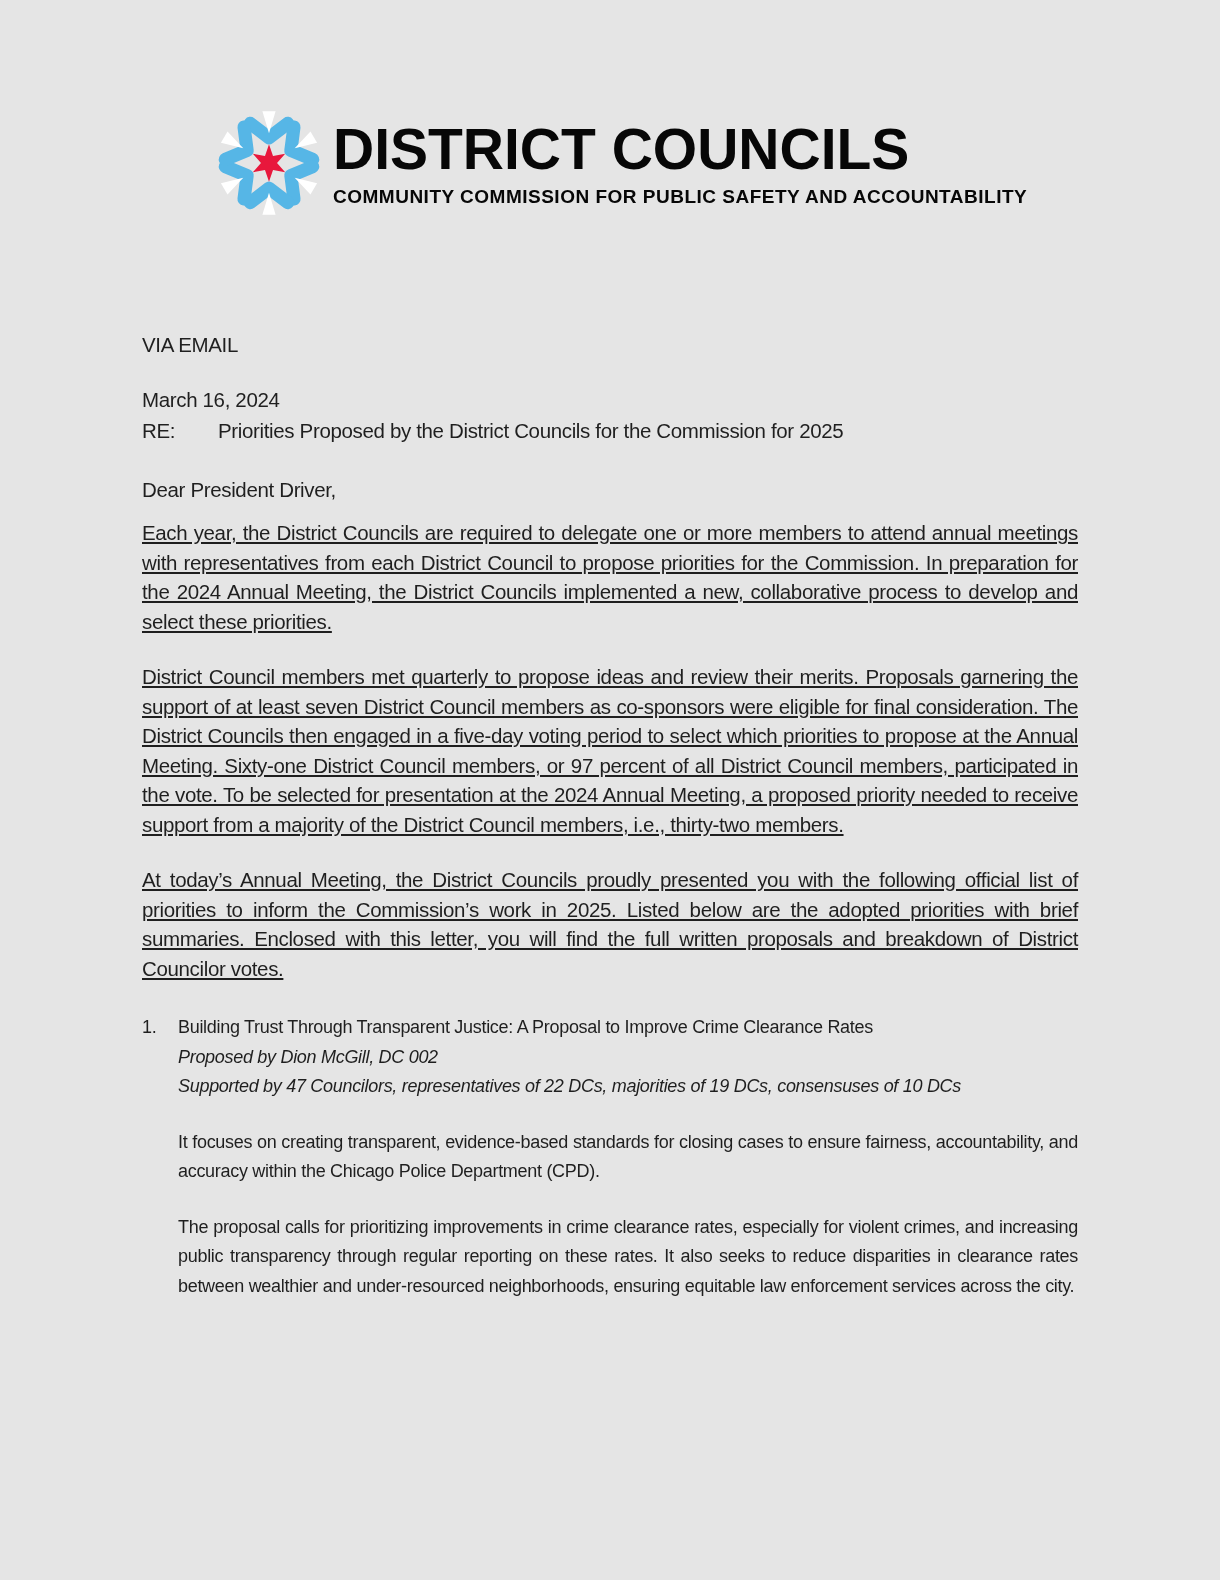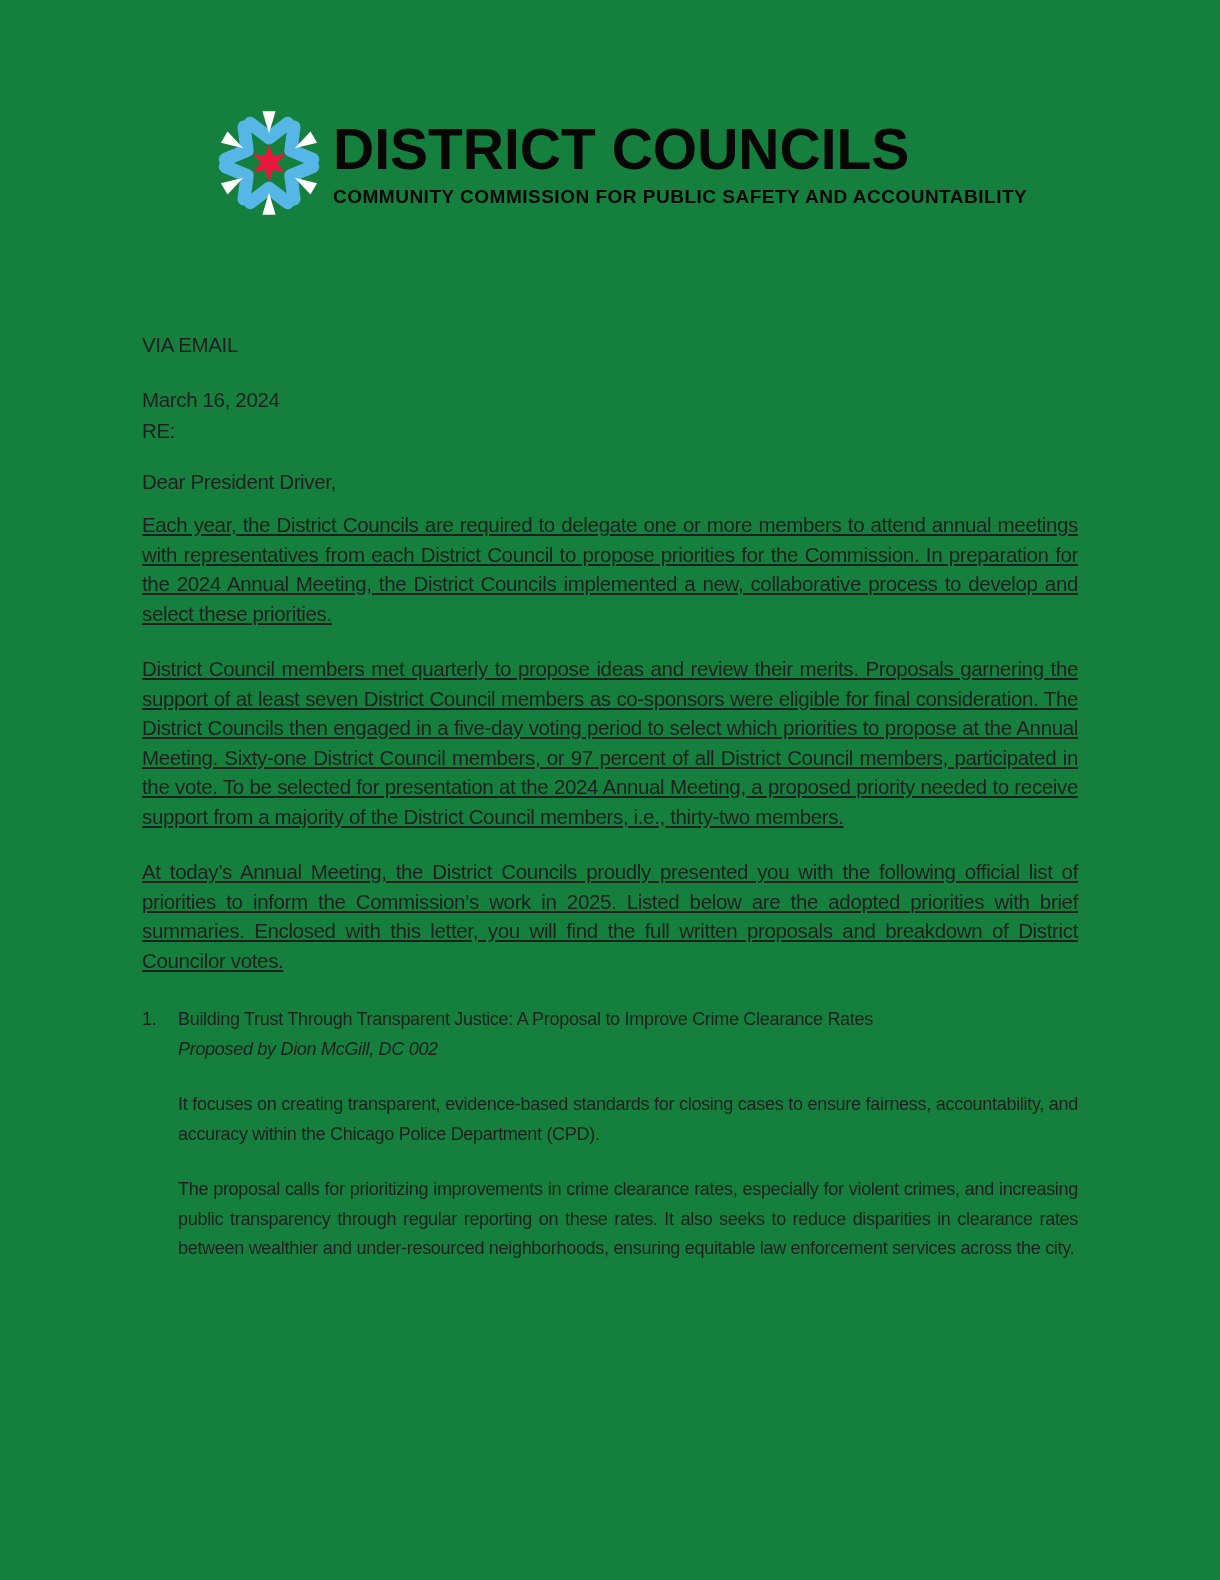--- a/index.html
+++ b/index.html
@@ -1,21 +1,21 @@
 <!DOCTYPE html>
 <html><head>
 <meta charset="utf-8">
 <style>
   * { margin: 0; padding: 0; box-sizing: border-box; }
   html, body { background: #ffffff; }
   .page {
     position: relative;
     width: 1220px;
     height: 1580px;
-    background: #15803d;
+    background: #e5e5e5;
     font-family: "Liberation Sans", sans-serif;
     color: #1f1f1f;
     overflow: hidden;
   }
   .content {
     padding: 108px 142px 0 142px;
   }
   
   .logo-row {
     display: flex;
@@ -45,21 +45,21 @@
   }
   
   .body-text { font-size: 20.5px; letter-spacing: -0.35px; line-height: 29.5px; }
   .bold { font-weight: 400; }
   .italic { font-style: italic; }
   .via-email { margin-top: 112px; }
   .date-line { margin-top: 25px; }
   .address-block { margin-top: 28px; }
   .re-line { margin-top: 2px; display: flex; }
   .re-label { display: inline-block; width: 76px; flex: 0 0 auto; }
-  .salutation { margin-top: 21px; }
+  .salutation { margin-top: 29px; }
   .para { margin-top: 14px; text-align: justify; text-decoration: underline; }
   .para + .para { margin-top: 26px; }
   
   .priority { margin-top: 30px; font-size: 18px; letter-spacing: -0.3px; line-height: 29.5px; }
   .priority-head { display: flex; }
   .priority-num { display: inline-block; width: 36px; flex: 0 0 auto; }
   .priority-head-text { flex: 1 1 auto; }
   .priority-body { margin-left: 36px; margin-top: 26px; text-align: justify; }
 </style>
 </head>
@@ -118,34 +118,36 @@
       </div>
     </header>
 
     <main class="body-text">
       <p class="via-email bold">VIA EMAIL</p>
       <p class="date-line">March 16, 2024</p>
 
 
       <p class="re-line">
         <span class="re-label bold">RE:</span>
+        <span class="bold">Priorities Proposed by the District Councils for the Commission for 2025</span>
       </p>
 
       <p class="salutation">Dear President Driver,</p>
 
       <p class="para">Each year, the District Councils are required to delegate one or more members to attend annual meetings with representatives from each District Council to propose priorities for the Commission. In preparation for the 2024 Annual Meeting, the District Councils implemented a new, collaborative process to develop and select these priorities.</p>
       <p class="para">District Council members met quarterly to propose ideas and review their merits. Proposals garnering the support of at least seven District Council members as co-sponsors were eligible for final consideration. The District Councils then engaged in a five-day voting period to select which priorities to propose at the Annual Meeting. Sixty-one District Council members, or 97 percent of all District Council members, participated in the vote. To be selected for presentation at the 2024 Annual Meeting, a proposed priority needed to receive support from a majority of the District Council members, i.e., thirty-two members.</p>
       <p class="para">At today’s Annual Meeting, the District Councils proudly presented you with the following official list of priorities to inform the Commission’s work in 2025. Listed below are the adopted priorities with brief summaries. Enclosed with this letter, you will find the full written proposals and breakdown of District Councilor votes.</p>
 
       <section class="priority">
         <div class="priority-head">
           <span class="priority-num">1.</span>
           <div class="priority-head-text">
             <div class="bold">Building Trust Through Transparent Justice: A Proposal to Improve Crime Clearance Rates</div>
             <div class="italic">Proposed by Dion McGill, DC 002</div>
+            <div class="italic">Supported by 47 Councilors, representatives of 22 DCs, majorities of 19 DCs, consensuses of 10 DCs</div>
           </div>
         </div>
         <p class="priority-body">It focuses on creating transparent, evidence-based standards for closing cases to ensure fairness, accountability, and accuracy within the Chicago Police Department (CPD).</p>
         <p class="priority-body">The proposal calls for prioritizing improvements in crime clearance rates, especially for violent crimes, and increasing public transparency through regular reporting on these rates. It also seeks to reduce disparities in clearance rates between wealthier and under-resourced neighborhoods, ensuring equitable law enforcement services across the city.</p>
       </section>
     </main>
   </div>
 </div>
 
 </body></html>

